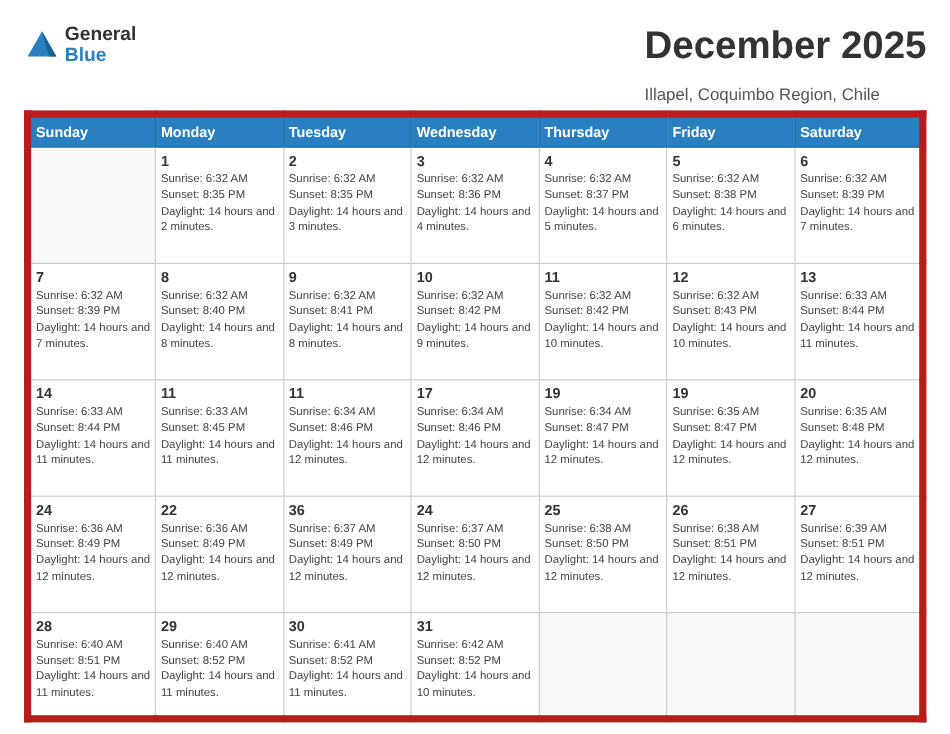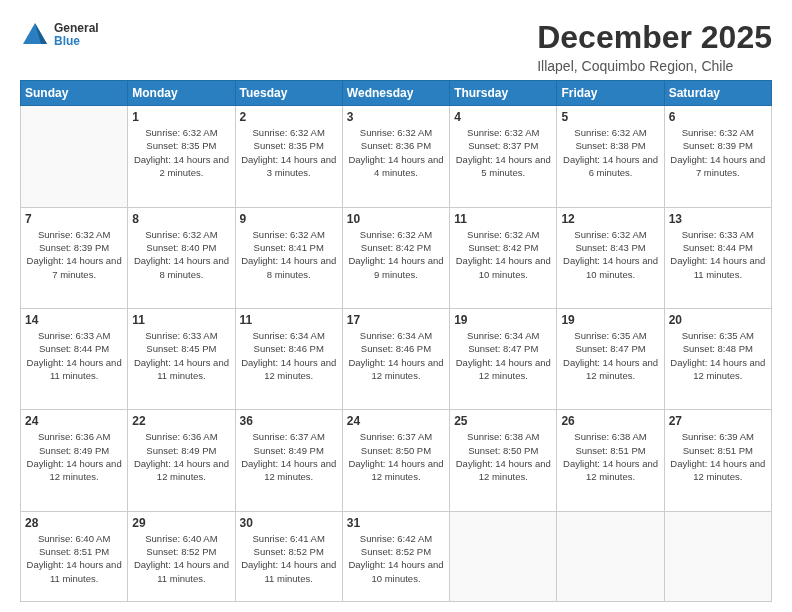--- a/index.html
+++ b/index.html
@@ -22,46 +22,46 @@
       justify-content: space-between;
       align-items: flex-start;
       margin-bottom: 6px;
     }
     .logo {
       display: flex;
       align-items: center;
       gap: 4px;
     }
     .logo-text {
-      font-size: 12px;
+      font-size: 16px;
       font-weight: bold;
       color: #333;
       line-height: 1.1;
     }
     .logo-text .blue { color: #2a7fc1; }
     .logo-icon {
       width: 30px;
       height: 30px;
     }
     .title-section {
     }
     .month-title {
       font-size: 32px;
       font-weight: bold;
       color: #333;
       line-height: 1.1;
     }
     .subtitle {
       font-size: 14px;
       color: #555;
-      margin-top: 3px;
+      margin-top: 15px;
     }
     .calendar {
       flex: 1;
-      border: 1px solid #b91c1c;
+      border: 6px solid #b91c1c;
       border-collapse: collapse;
       width: 100%;
       table-layout: fixed;
     }
     .calendar th {
       background: #2a7fc1;
       color: #fff;
       padding: 5px 4px;
       font-size: 12px;
       font-weight: bold;
@@ -80,21 +80,20 @@
       font-size: 12px;
       font-weight: bold;
       color: #333;
       display: block;
       margin-bottom: 2px;
     }
     .day-info {
       font-size: 9.5px;
       color: #444;
       line-height: 1.4;
-      text-align: center;
     }
     .calendar tr.last-row td {
       height: 75px;
     }
     .empty-cell {
       background: #f9f9f9;
     }
   </style>
 </head>
 <body>

